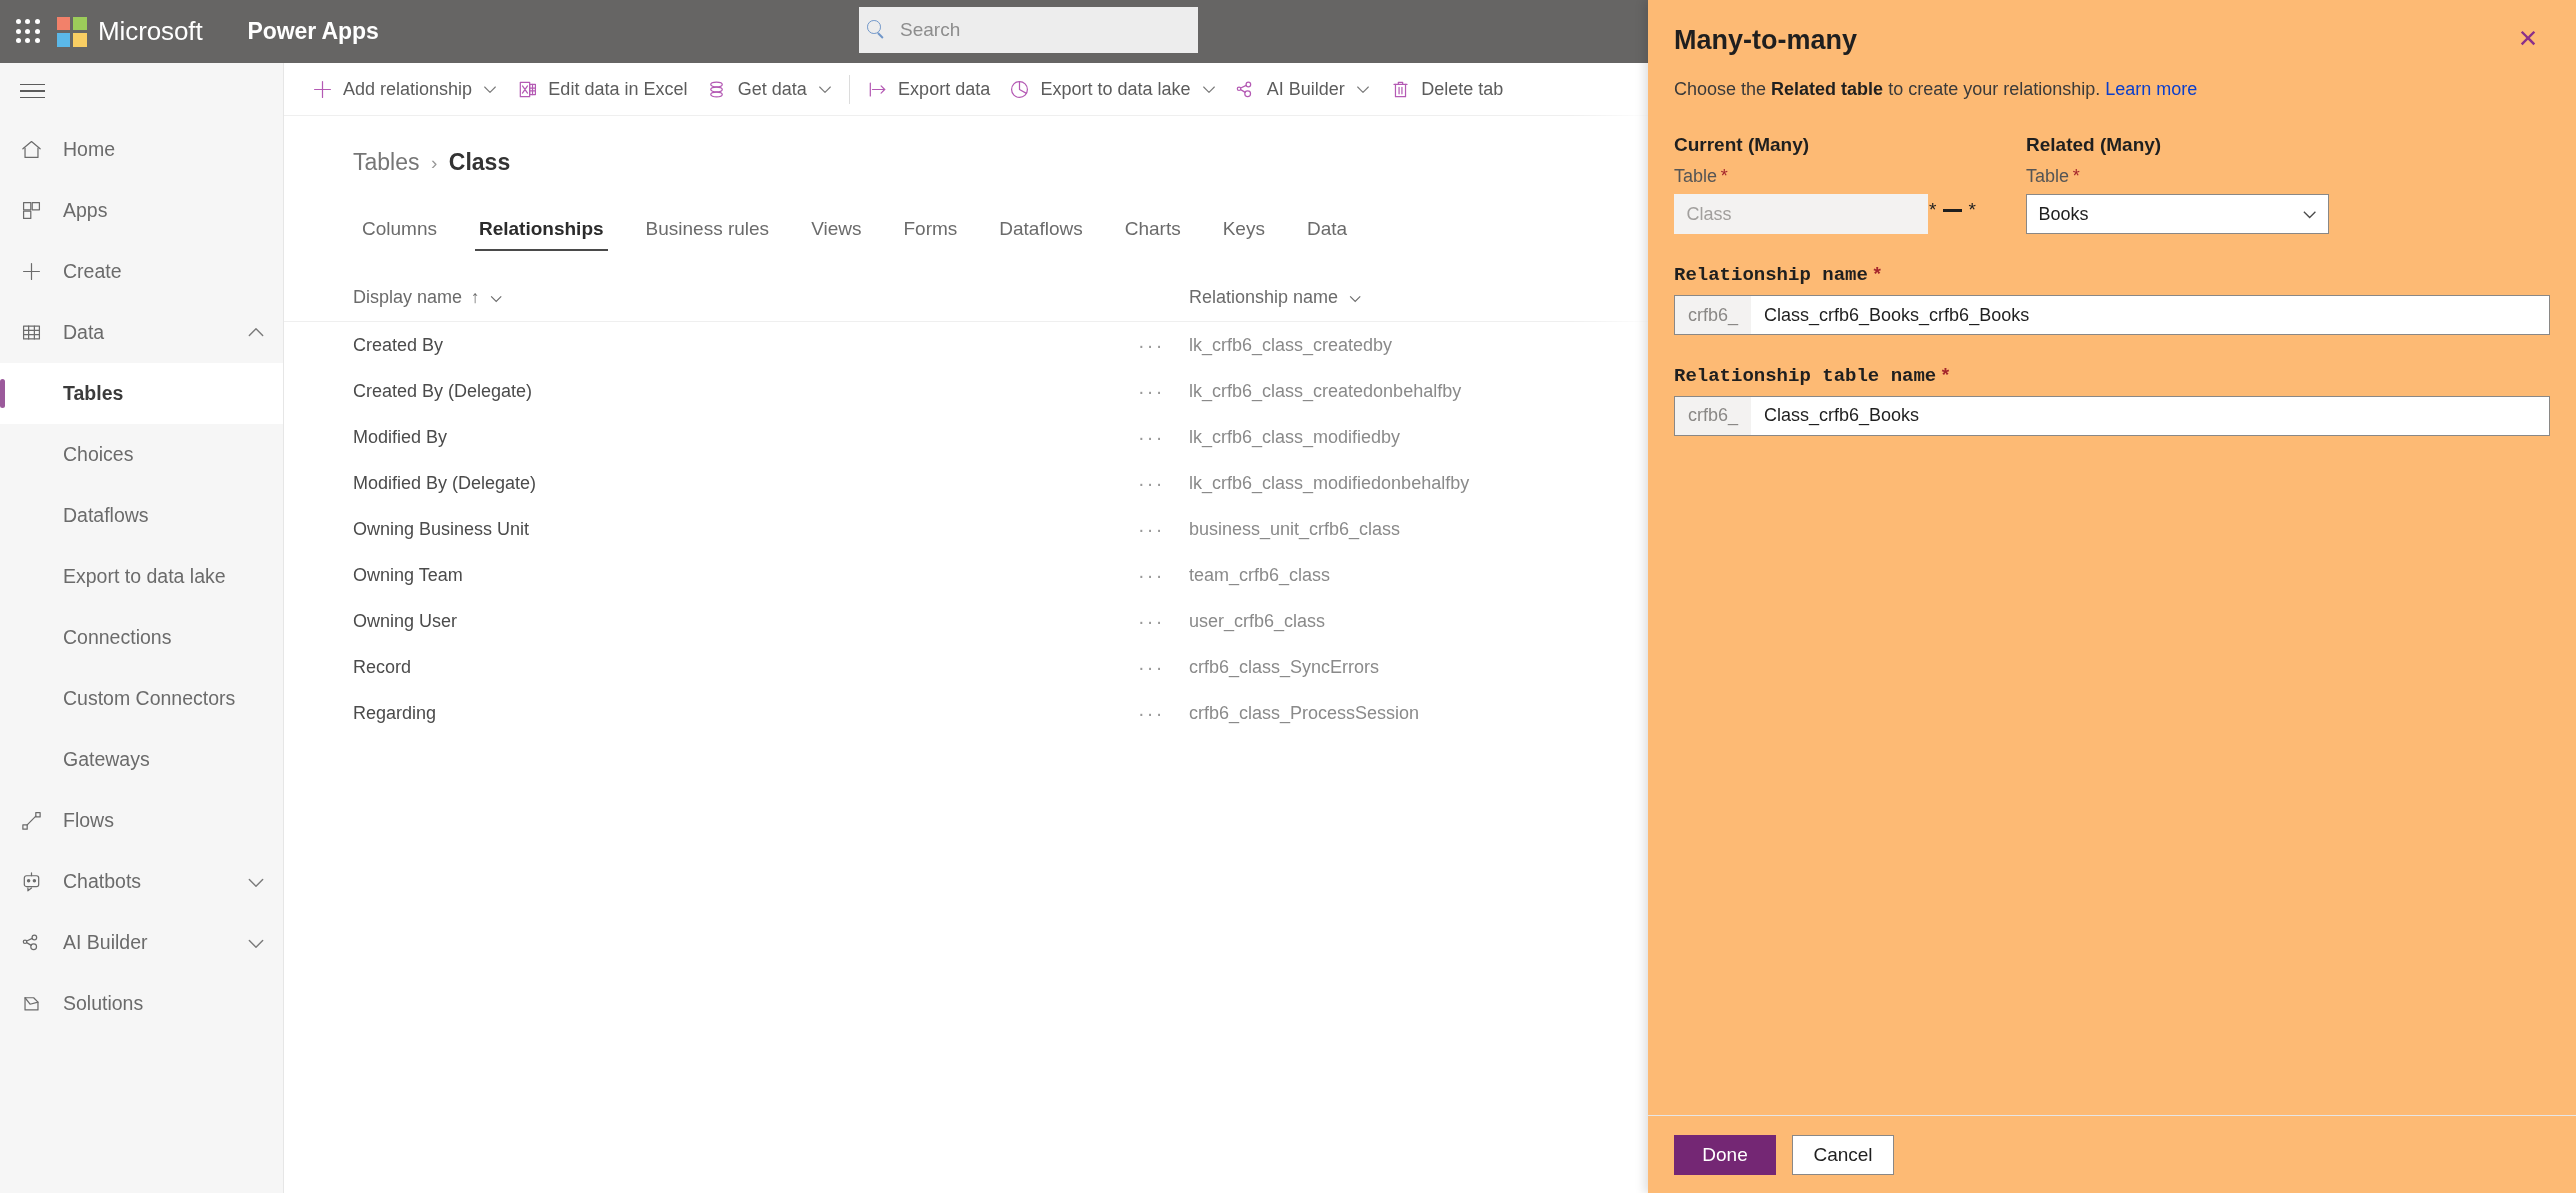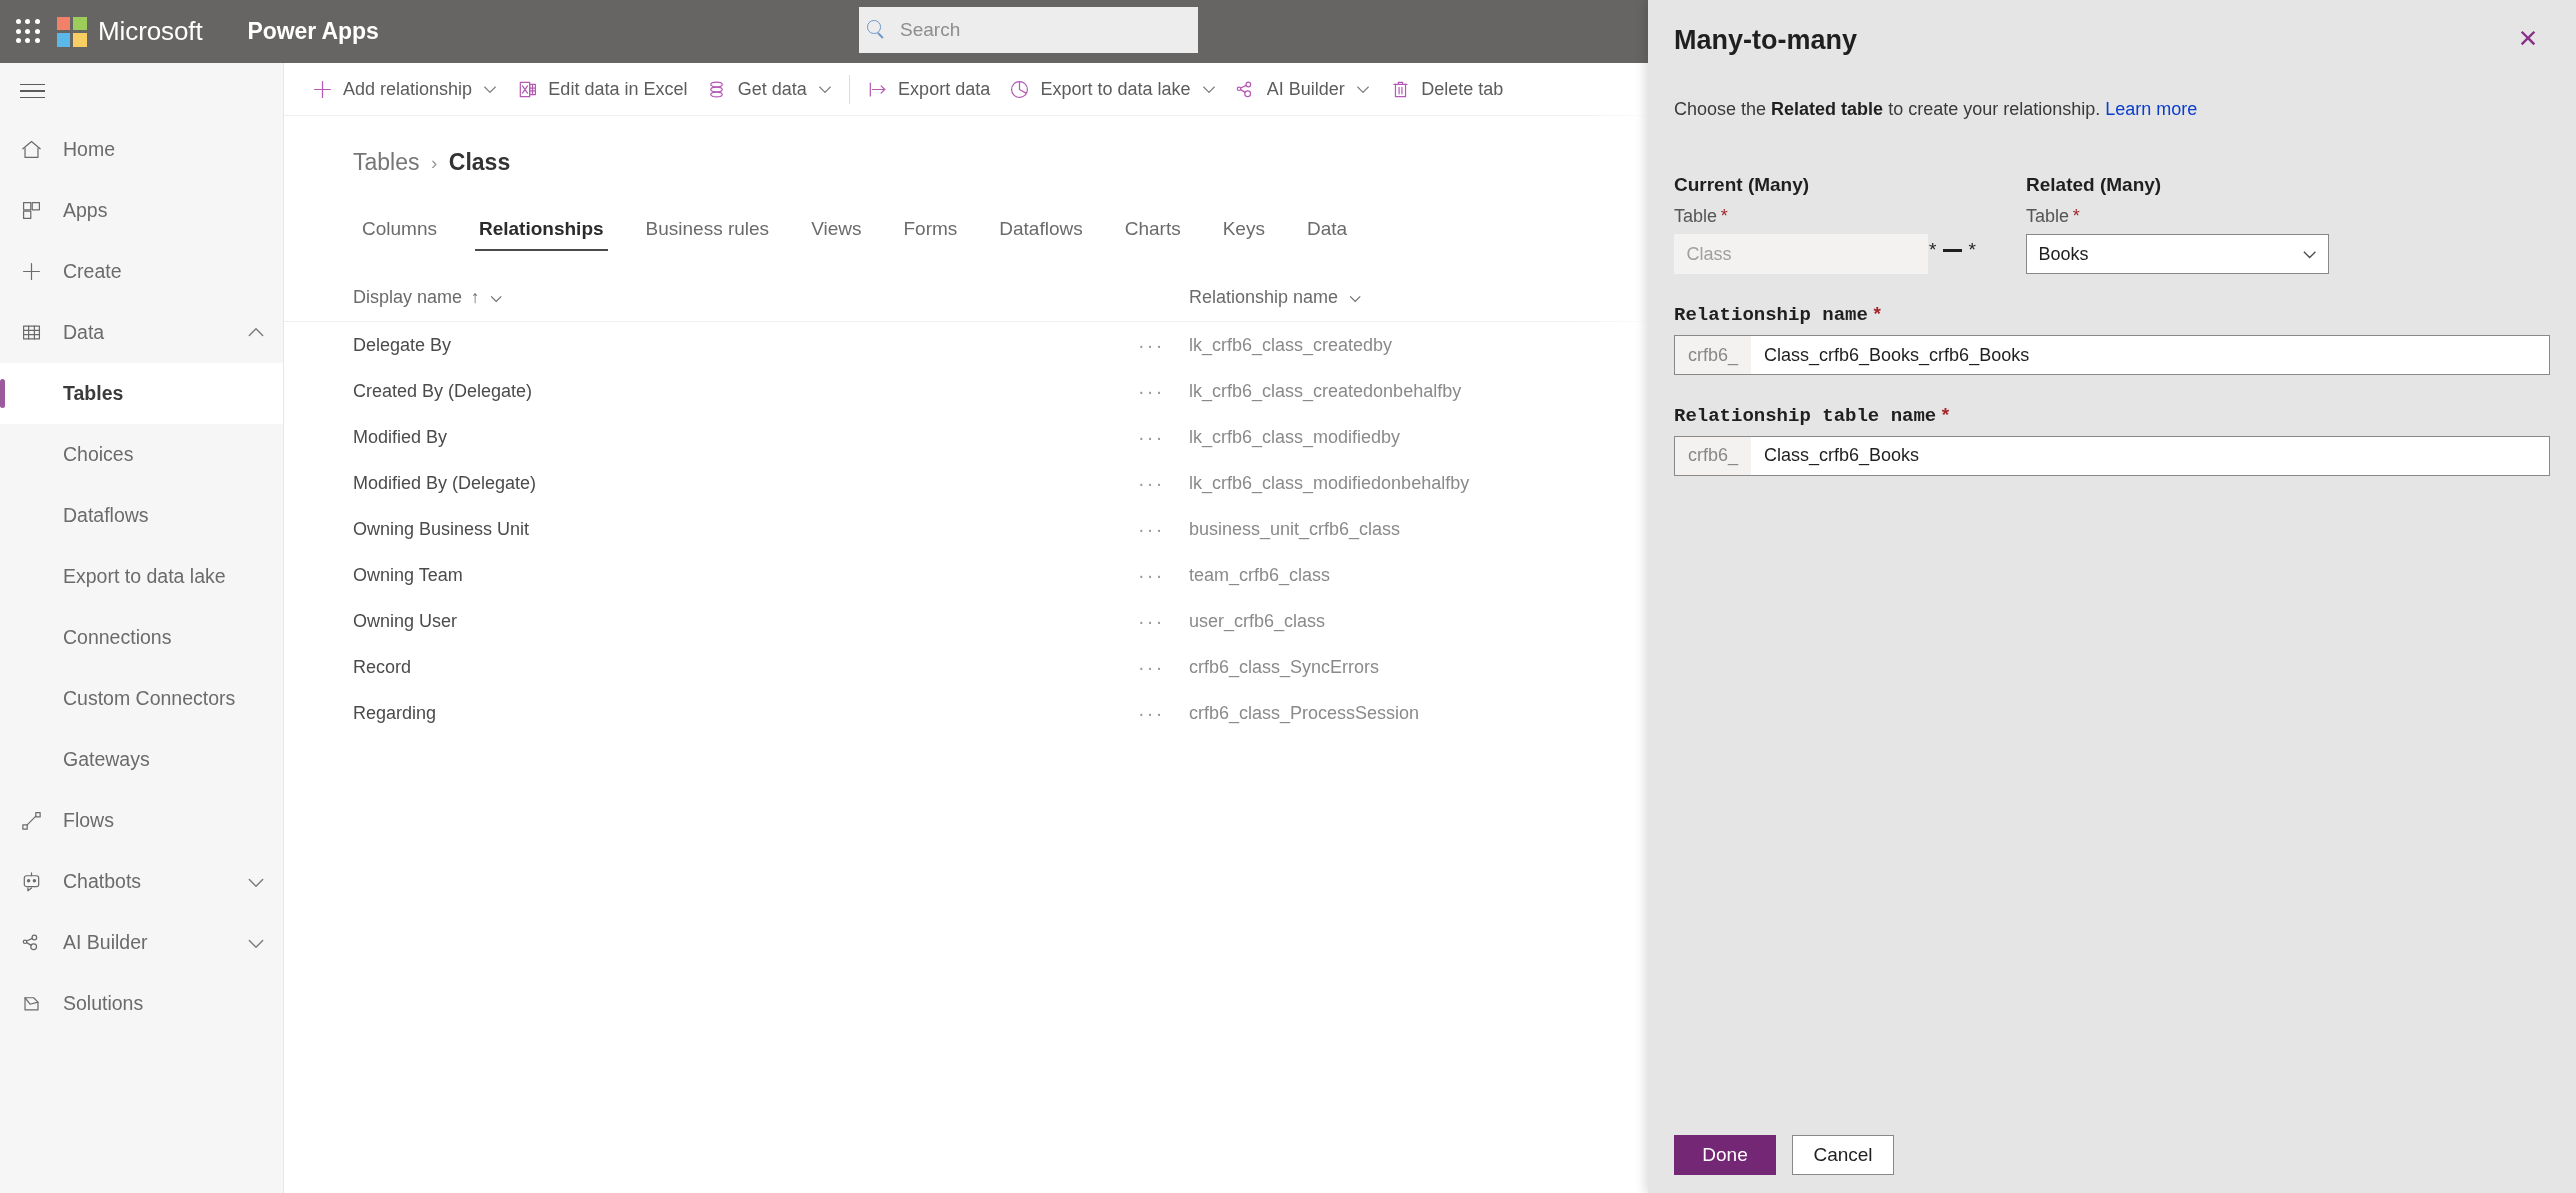--- a/index.html
+++ b/index.html
@@ -153,23 +153,23 @@
   }
   .cell-a { width: 836px; display:flex; align-items:center; }
   .cell-a .nm { flex:1; }
   .rowdots { color:#999; font-size: 20px; letter-spacing: 2.2px; margin-right: 24.5px; cursor:pointer; }
   .cell-b { flex:1; color:#8a8a8a; }
 
   
   .panel {
     position:absolute; right:0; top:0;
     width: 928px; height: 1194px;
-    background:#e5e5e5;
+    background:#fdba74;
     box-shadow: -2.9px 0 10px rgba(0,0,0,0.14);
-    display:flex; flex-direction:column;gap:20px;
+    display:flex; flex-direction:column;
   }
   .panel-head {
     padding: 24.5px 32px 0 26px;
     display:flex; align-items:flex-start; justify-content:space-between;
   }
   .panel-title { font-size: 27px; font-weight:bold; color:#1f1f1f; }
   .panel-close { color:#8a2f8a; font-size: 24.5px; cursor:pointer; line-height:1; padding: 2.9px 5.8px; }
   .panel-desc {
     padding: 21.6px 32px 0 26px;
     font-size: 18px; color:#3a3a3a; line-height: 1.4;
@@ -520,21 +520,21 @@
           <span class="hchev">
             <svg viewBox="0 0 20 20" width="14.4" height="14.4">
                 <path d="M3 6 L10 13 L17 6" fill="none" stroke="#6b6b6b" stroke-width="1.6"></path>
               </svg>
           </span>
         </div>
       </div>
       <div id="grid-rows">
           <div class="grid-row">
             <div class="cell-a">
-              <span class="nm">Delegate By</span>
+              <span class="nm">Created By</span>
               <span class="rowdots">···</span>
             </div>
             <div class="cell-b">lk_crfb6_class_createdby</div>
           </div>
           <div class="grid-row">
             <div class="cell-a">
               <span class="nm">Created By (Delegate)</span>
               <span class="rowdots">···</span>
             </div>
             <div class="cell-b">lk_crfb6_class_createdonbehalfby</div>

